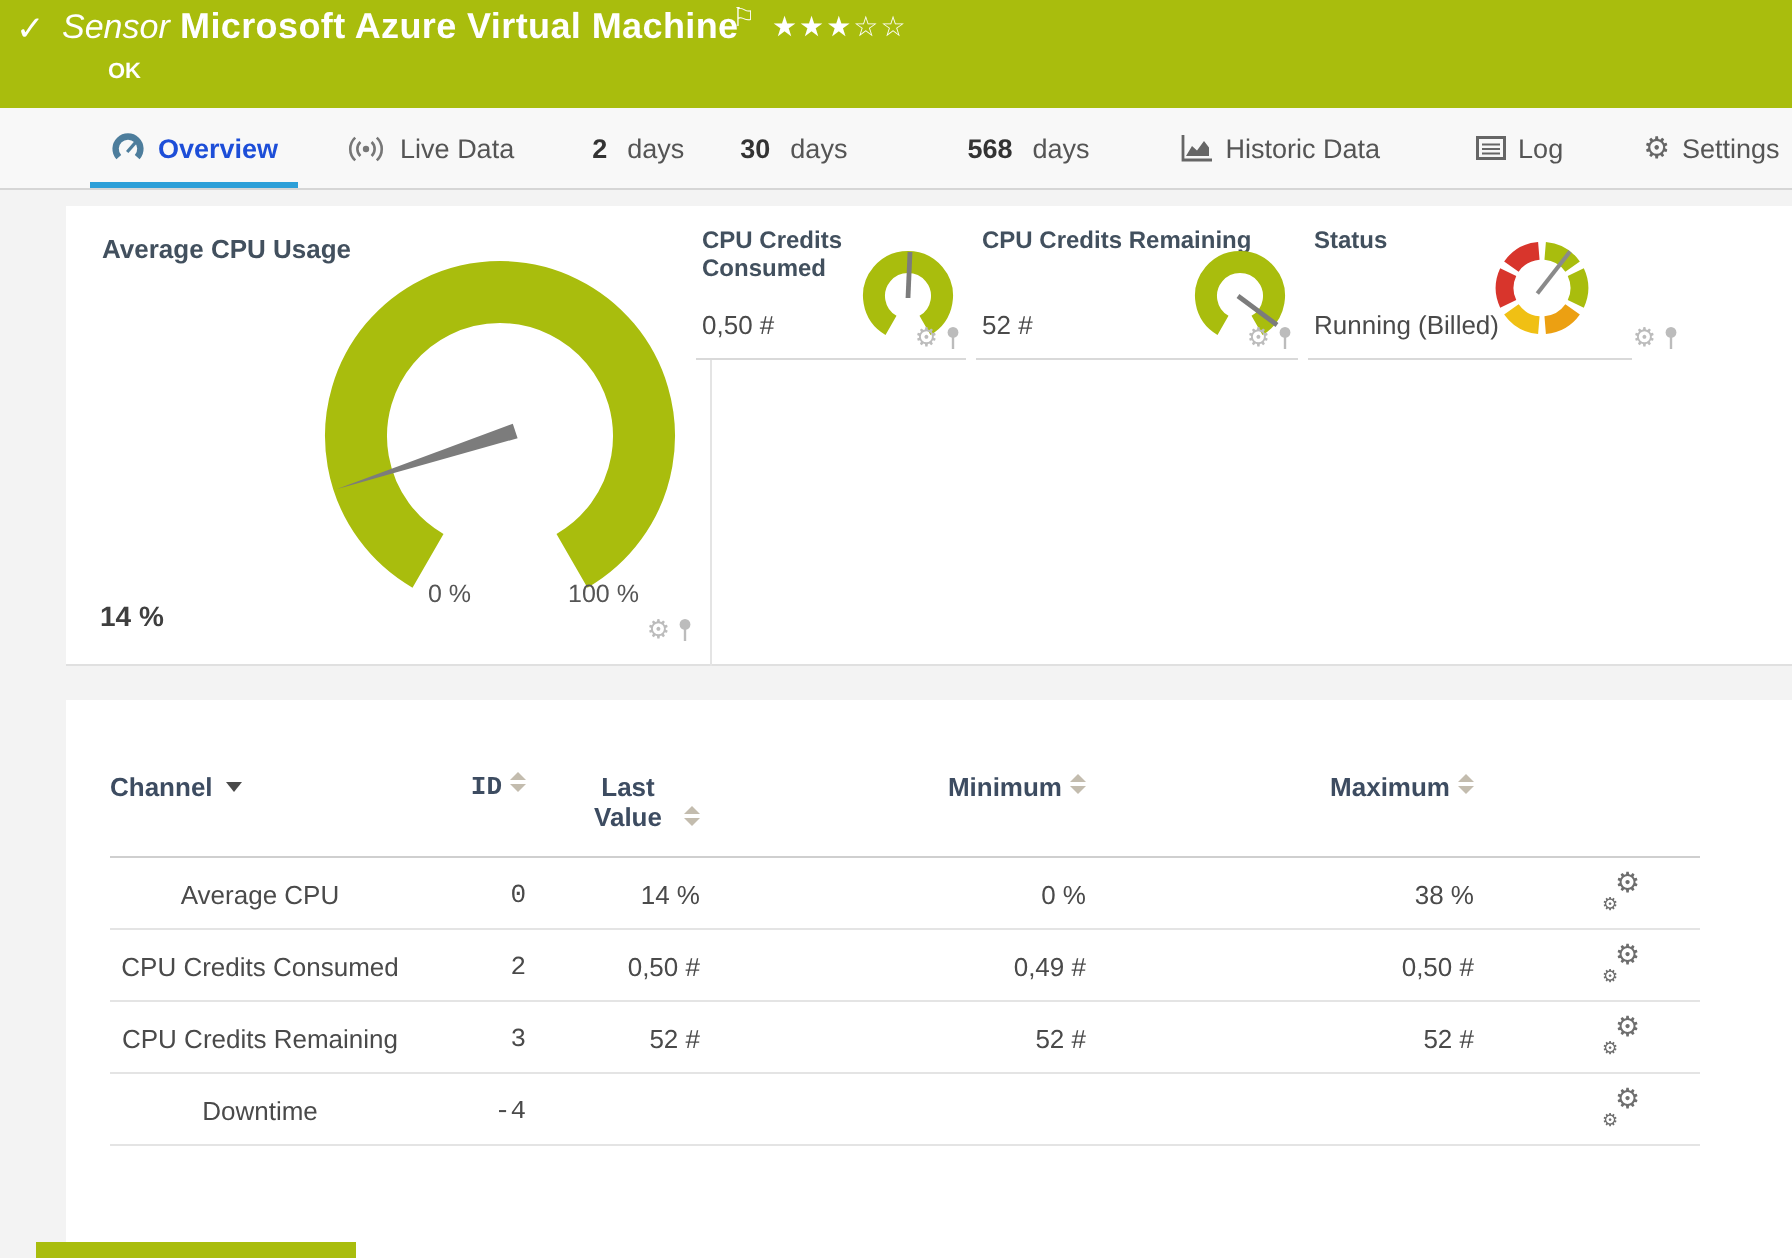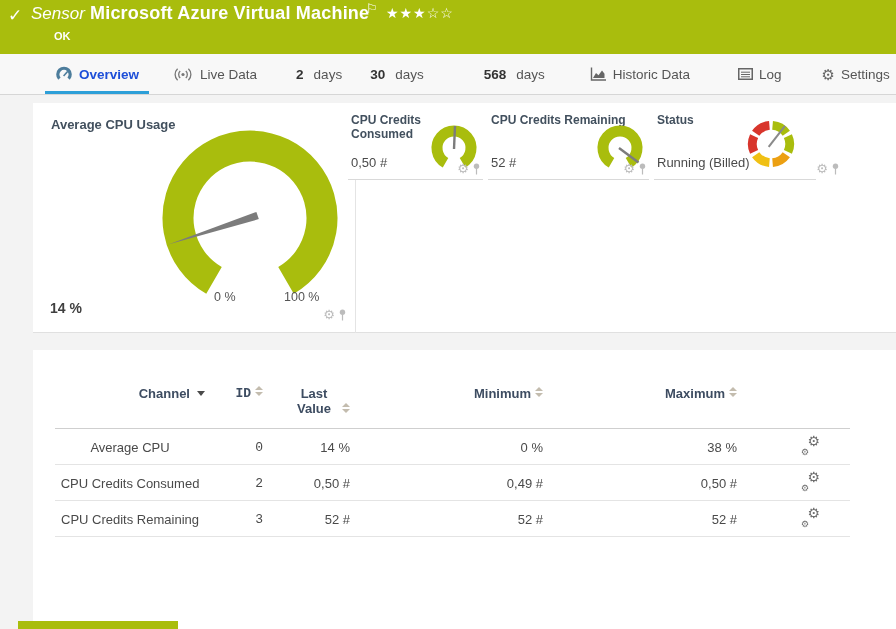--- a/index.html
+++ b/index.html
@@ -49,21 +49,21 @@
   .small-gauge-svg { position:absolute; right:4px; top:19px; }
   .status-gauge-svg { position:absolute; right:17px; top:13px; }
   .tile .tile-icons { right:2px; bottom:4px; }
   .t-status .tile-icons { right:-24px; }
 
   
   .table-panel { position:absolute; left:33px; top:350px; width:863px; height:279px; background:#fff; }
   table.channels { border-collapse:collapse; margin-left:22px; width:795px; table-layout:fixed; }
   .channels th { font-size:13px; font-weight:bold; color:#3d4c61; text-align:right; vertical-align:top;
                  padding:36px 0 12px; border-bottom:1px solid #cfcfcf; cursor:pointer; }
-  .channels th.col-channel { text-align:right; }
+  .channels th.col-channel { text-align:left; }
   .col-channel { width:150px; } .col-id { width:58px;font-family:Liberation Mono, monospace; } .col-last { width:87px; }
   .col-min { width:193px; } .col-max { width:194px; } .col-actions { width:113px; }
   .channels td { font-size:13px; color:#4a4a4a; text-align:right; padding:9px 0 8px;
                  border-bottom:1px solid #e4e4e4; white-space:nowrap; overflow:hidden; }
   .channels td.col-channel { text-align:center; cursor:pointer; }
   .channels td.col-actions, .channels th.col-actions { text-align:right; padding-right:30px; }
   .th-wrap { display:inline-block; max-width:48px; line-height:15px; text-align:center; }
   .caret-down { display:inline-block; width:0; height:0; border-left:4px solid transparent;
                 border-right:4px solid transparent; border-top:5px solid #4a4a4a; margin-left:7px;
                 vertical-align:2px; }
@@ -270,18 +270,31 @@
       <td class="col-last">52 #</td>
       <td class="col-min">52 #</td>
       <td class="col-max">52 #</td>
       <td class="col-actions">
         <span class="row-gear">
           <span class="g-big">⚙</span>
           <span class="g-small">⚙</span>
         </span>
       </td>
     </tr>
+          <tr>
+      <td class="col-channel">Downtime</td>
+      <td class="col-id">-4</td>
+      <td class="col-last"></td>
+      <td class="col-min"></td>
+      <td class="col-max"></td>
+      <td class="col-actions">
+        <span class="row-gear">
+          <span class="g-big">⚙</span>
+          <span class="g-small">⚙</span>
+        </span>
+      </td>
+    </tr>
         </tbody>
     </table>
   </section>
 
   <div class="bottom-bar"></div>
 </div>
 
 </body></html>

